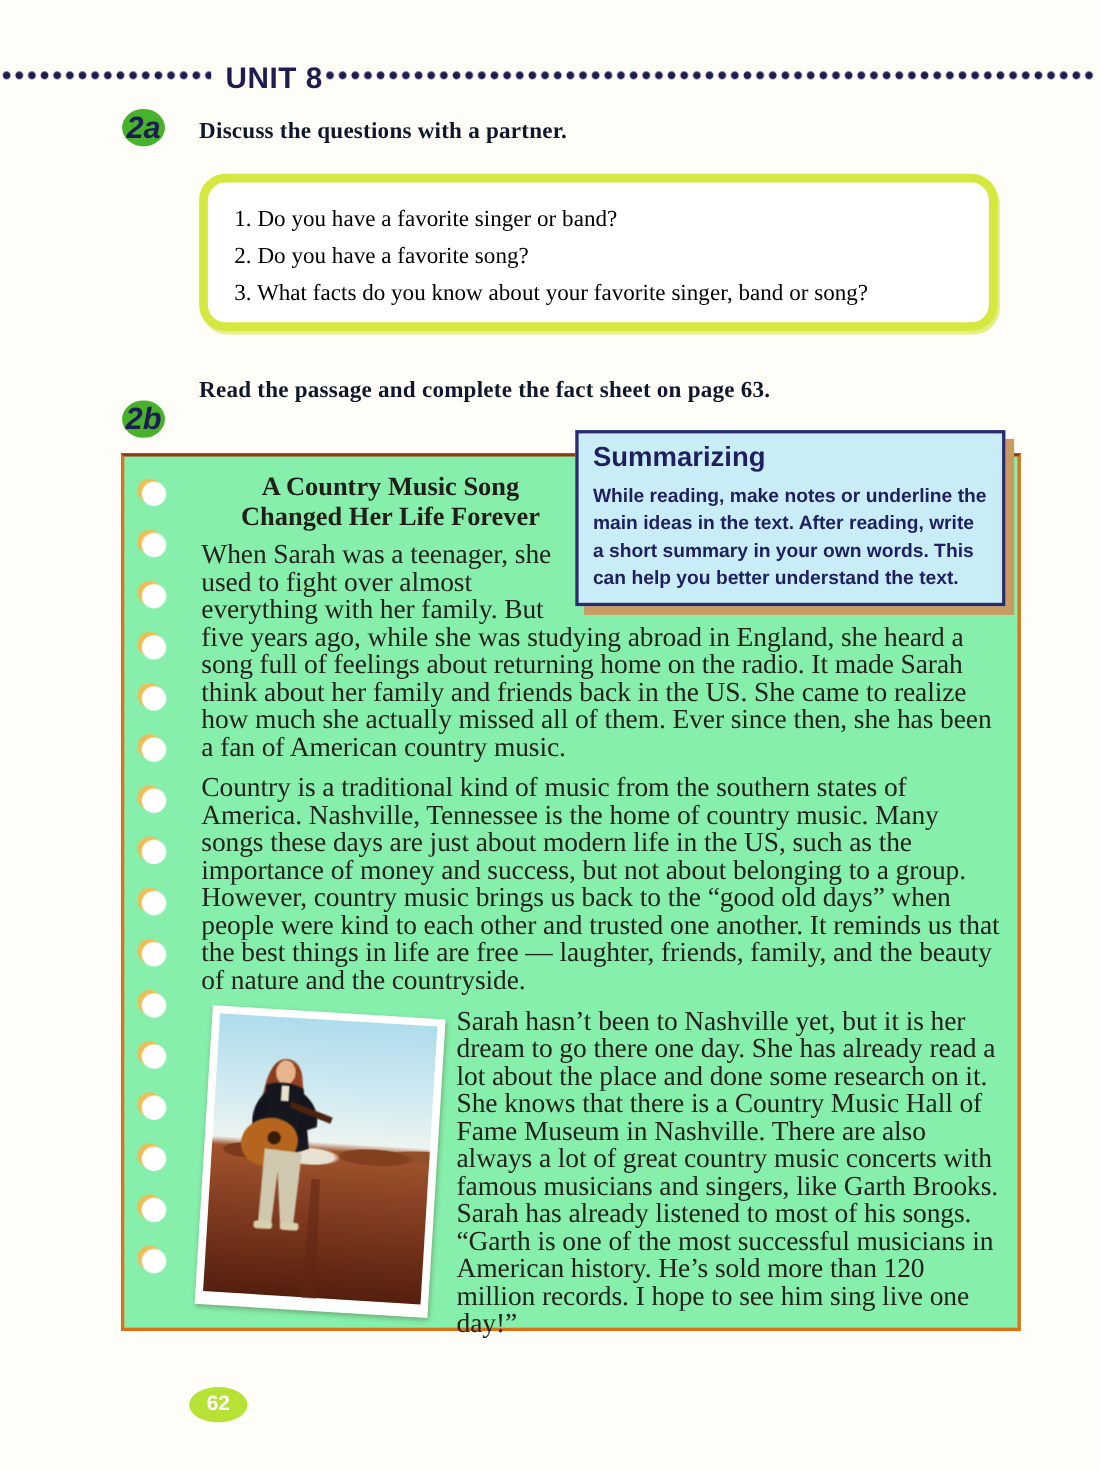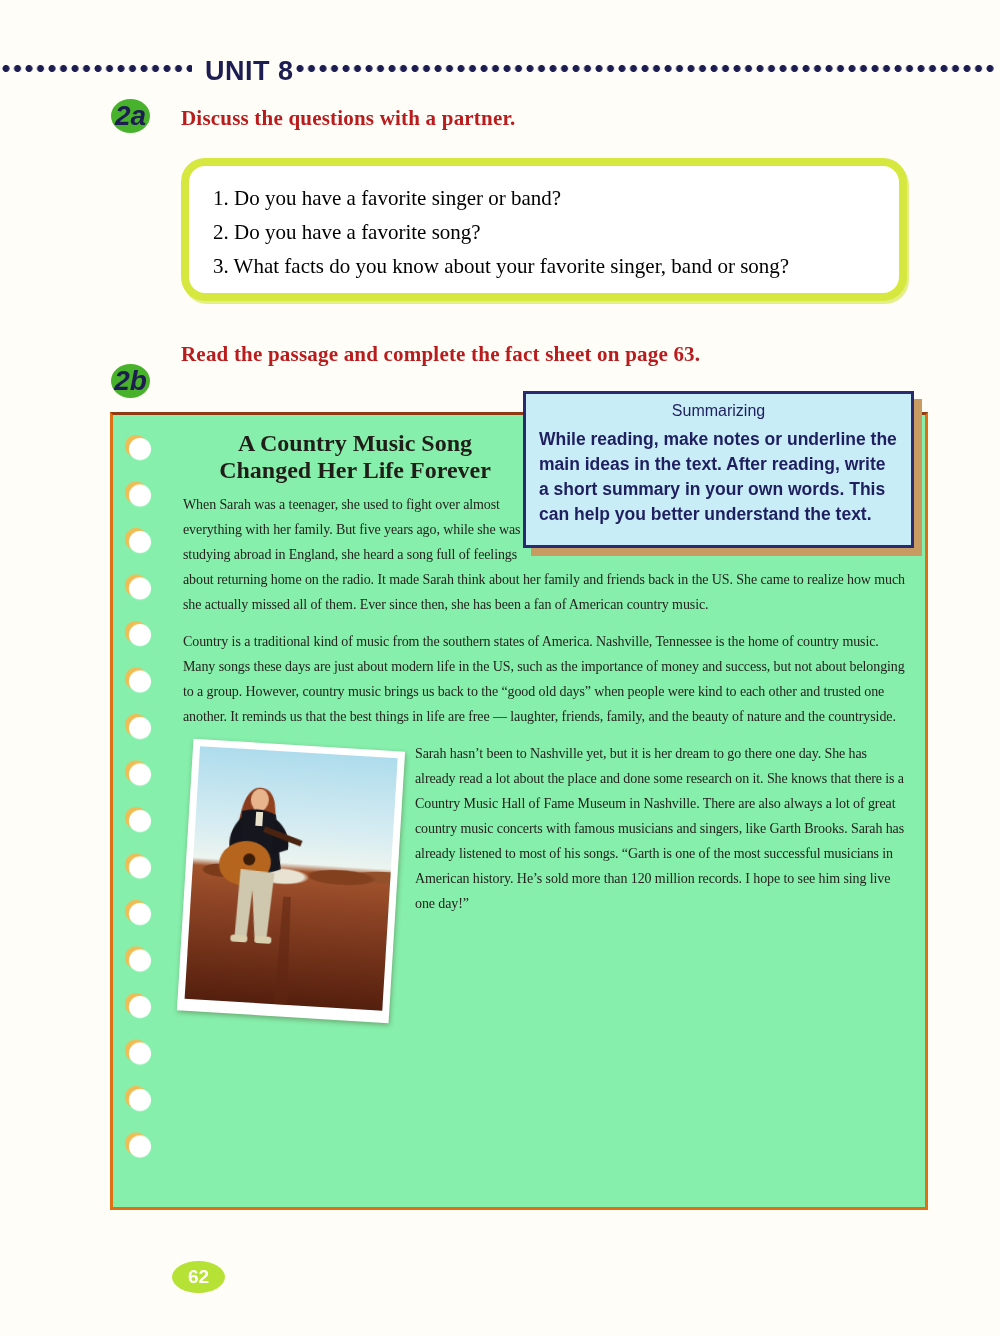--- a/index.html
+++ b/index.html
@@ -23,21 +23,21 @@
   
   .badge{
     position:absolute;width:39px;height:34px;border-radius:50%;
     background:#48b22c;color:#1d1d52;
     font-family:"Liberation Sans", sans-serif;font-weight:bold;font-style:italic;
     font-size:28px;display:flex;align-items:center;justify-content:center;
   }
   .badge-2a{left:111px;top:99px;}
   .badge-2b{left:111px;top:336px;margin-top:28px;}
   .instruction{
-    position:absolute;left:181px;font-weight:bold;font-size:21px;color:#b91c1c;
+    position:absolute;left:181px;font-weight:bold;font-size:21px;color:#0f172a;
     letter-spacing:0.2px;
   }
   .instr-2a{top:106px;}
   .instr-2b{top:342px;}
   
   .questions-box{
     position:absolute;left:181px;top:158px;width:726px;height:143px;
     background:#ffffff;border:8px solid #d6e83f;border-radius:24px;
     box-sizing:border-box;padding:15px 10px 0 24px;
     box-shadow:2px 3px 0 #e4ef86;
@@ -59,31 +59,31 @@
   .note-content{
     position:absolute;left:70px;top:13px;width:726px;
   }
   .tip-spacer{float:right;width:382px;height:137px;}
   .passage-title{
     margin:2px 0 8px;text-align:center;font-size:24px;line-height:27px;
     font-weight:bold;color:#211d18;
   }
   .passage-title span{display:block;}
   .note-content p{
-    margin:0 0 12px;font-size:14px;line-height:25px;letter-spacing:-0.1px;
+    margin:0 0 12px;font-size:25px;line-height:25px;letter-spacing:-0.1px;
     color:#26221e;text-align:left;
   }
   
   .tip-box{
     position:absolute;left:523px;top:391px;width:391px;min-height:157px;
     background:#c9edf7;border:3px solid #2a2a70;box-sizing:border-box;
     box-shadow:8px 8px 0 0 #c89b63;padding:8px 13px 10px;
     font-family:"Liberation Sans", sans-serif;color:#1f1f60;
   }
-  .tip-title{font-size:16px;font-weight:normal;margin:0 0 7px;text-align:center;}
+  .tip-title{font-size:25px;font-weight:bold;margin:0 0 7px;}
   .tip-body{font-size:17.5px;font-weight:bold;line-height:25px;}
   
   .photo{
     float:left;width:212px;height:272px;margin:4px 18px 4px 2px;
     background:#fff;padding:7px 7px 12px;box-sizing:border-box;
     transform:rotate(3.5deg);box-shadow:1px 2px 5px rgba(60,40,10,0.35);
   }
   .photo-scene{position:relative;width:100%;height:100%;overflow:hidden;
     background:linear-gradient(180deg,#aedcec 0%,#d6ecf2 30%,#ecf4ef 44%,
       #a2542c 47%,#8f4526 60%,#6f3018 82%,#541f0e 100%);

